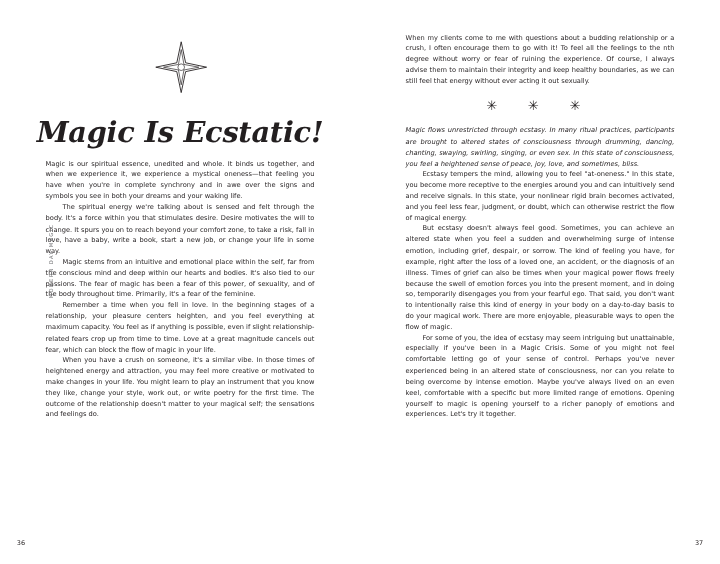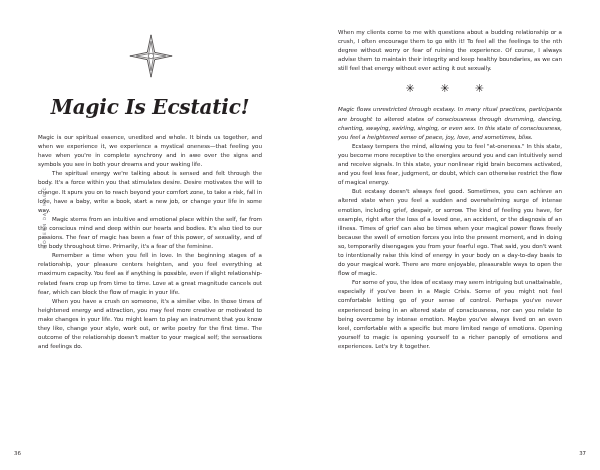--- a/index.html
+++ b/index.html
@@ -43,21 +43,21 @@
 
   .title {
     position: absolute;
     left: 30px;
     top: 95px;
     width: 240px;
     text-align: center;
     font-family: "DejaVu Serif", serif;
     font-weight: bold;
     font-style: italic;
-    font-size: 20px;
+    font-size: 24px;
     letter-spacing: -0.2px;
     color: #231f20;
   }
 
   .col-left {
     position: absolute;
     left: 38px;
     top: 133px;
     width: 224px;
     font-size: 5.55px;

